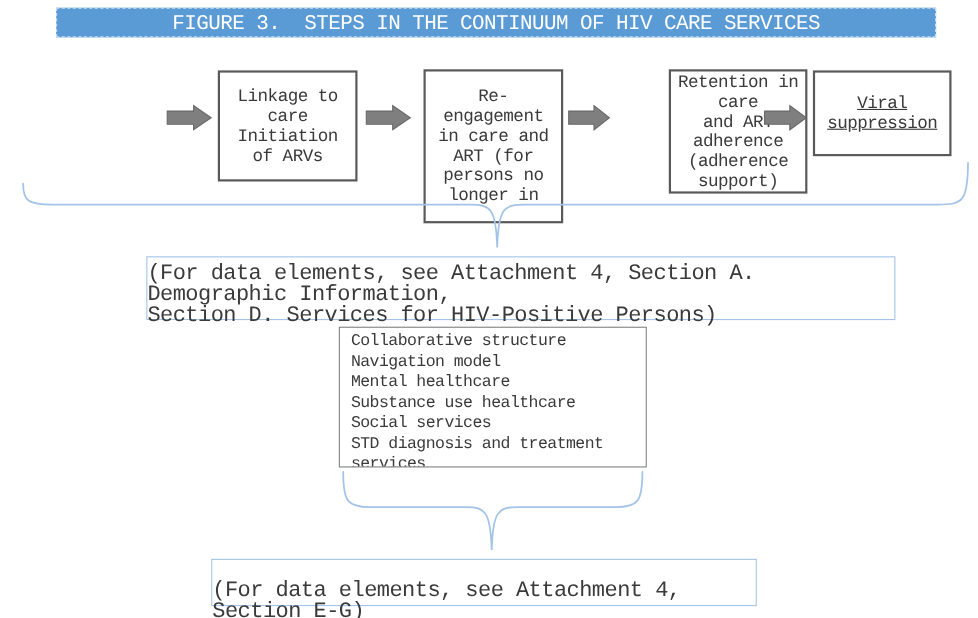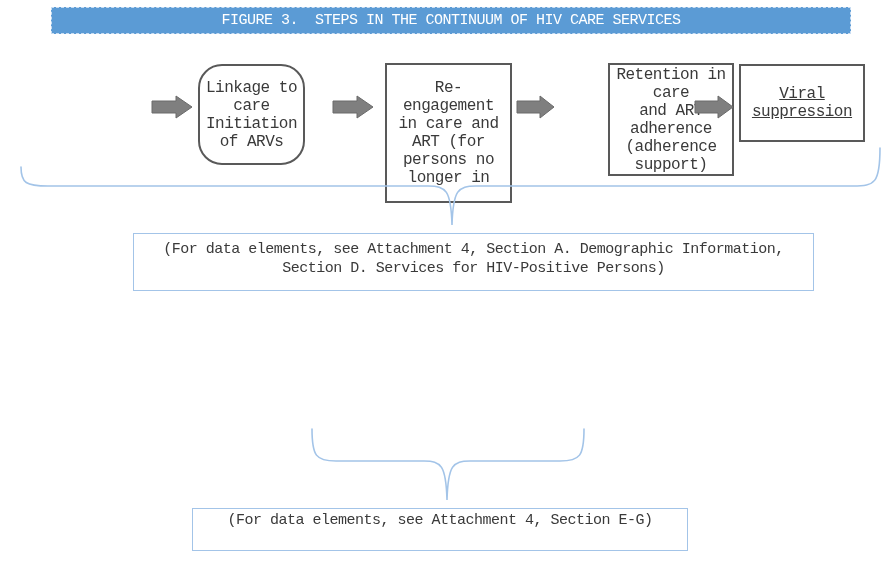--- a/index.html
+++ b/index.html
@@ -16,50 +16,50 @@
     font-family:"Liberation Mono","DejaVu Sans Mono",monospace;
     color:var(--text);
   }
   .title-bar{
     position:absolute; left:51px; top:7px; width:800px; height:27px;
     background:var(--title-bg);
     border:1px dashed #c9ddf2; box-sizing:border-box;
     display:flex; align-items:center; justify-content:center;
   }
   .title-bar span{
-    color:var(--title-text); font-size:15px; white-space:pre; letter-spacing:-0.5px;
+    color:var(--title-text); font-size:19px; white-space:pre; letter-spacing:-0.5px;
   }
   .step{
     position:absolute; box-sizing:border-box; background:#fff;
     border:2px solid var(--box-border);
     display:flex; align-items:center; justify-content:center;
     overflow:hidden;
   }
   .step span{
     font-size:16px; line-height:18px; white-space:pre-line;
     text-align:center; letter-spacing:-0.5px;
   }
   .step1{left:21px;  top:63px; width:125px; height:95px;}
-  .step2{left:198px; top:64px; width:107px; height:101px;border-radius:24px;}
+  .step2{left:198px; top:64px; width:127px; height:101px;}
   .step3{left:385px; top:63px; width:127px; height:140px;}
   .step4{left:560px; top:63px; width:126px; height:113px;margin-left:48px;}
   .step5{left:739px; top:64px; width:126px; height:78px;text-decoration:underline;}
   .overlay{position:absolute; left:0; top:0; width:889px; height:562px;}
   .overlay polygon{fill:var(--arrow-fill); stroke:var(--arrow-stroke); stroke-width:1;}
   .overlay path.brace{fill:none; stroke:var(--accent-blue); stroke-width:1.6px; stroke-linecap:round;}
   .note{
     position:absolute; box-sizing:border-box; background:#fff;
     border:1.5px solid var(--accent-blue);
   }
   .note span{
-    display:block; font-size:15px; line-height:19px; white-space:pre-line;
-    text-align:center; letter-spacing:-0.5px;
+    display:block; font-size:20px; line-height:19px; white-space:pre-line;
+    letter-spacing:-0.5px;
   }
   .note1{left:133px; top:233px; width:681px; height:58px; padding-top:6px;}
-  .note2{left:192px; top:508px; width:496px; height:43px; padding-top:2px;}
+  .note2{left:192px; top:508px; width:496px; height:43px; padding-top:19px;}
   .listbox{
     position:absolute; left:308px; top:297px; width:280px; height:128px;
     box-sizing:border-box; background:#fff;
     border:1.5px solid var(--list-border);
     padding:3px 4px 0 10px; overflow:hidden;
   }
   .listbox span{
     font-size:15px; line-height:17.5px; white-space:pre-line; text-align:left;
     letter-spacing:-0.5px;
   }
@@ -107,18 +107,27 @@
     <polygon points="695,101 718,101 718,96 733,107 718,118 718,113 695,113"></polygon>
     <path class="brace" d="M21,167 C21,183 26,186 48,186 L428,186 C446,186 451,190 452,225 C453,190 458,186 476,186 L853,186 C875,186 880,183 880,148"></path>
     <path class="brace" d="M312,429 C312,456 316,461 336,461 L424,461 C441,461 446,465 447,500 C448,465 453,461 470,461 L560,461 C580,461 584,456 584,429"></path>
   </svg>
 
   <div class="note note1">
     <span>(For data elements, see Attachment 4, Section A. Demographic Information,
 Section D. Services for HIV-Positive Persons)</span>
   </div>
 
+  <div class="listbox">
+    <span>Collaborative structure
+Navigation model
+Mental healthcare
+Substance use healthcare
+Social services
+STD diagnosis and treatment
+services</span>
+  </div>
 
   <div class="note note2">
     <span>(For data elements, see Attachment 4, Section E-G)</span>
   </div>
 
 </div>
 
 </body></html>

